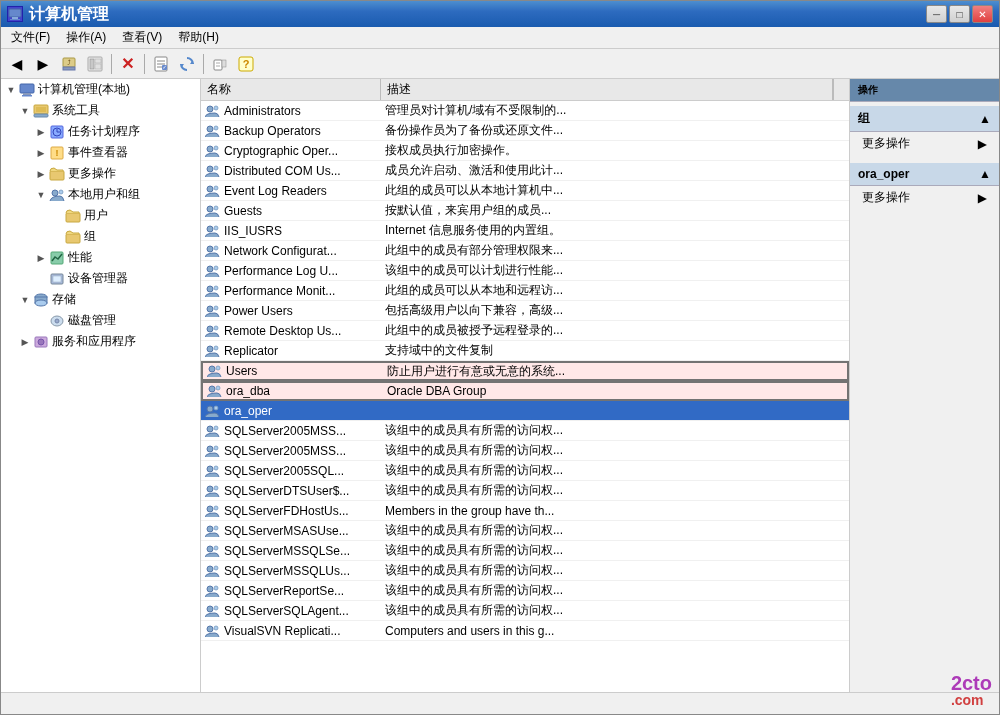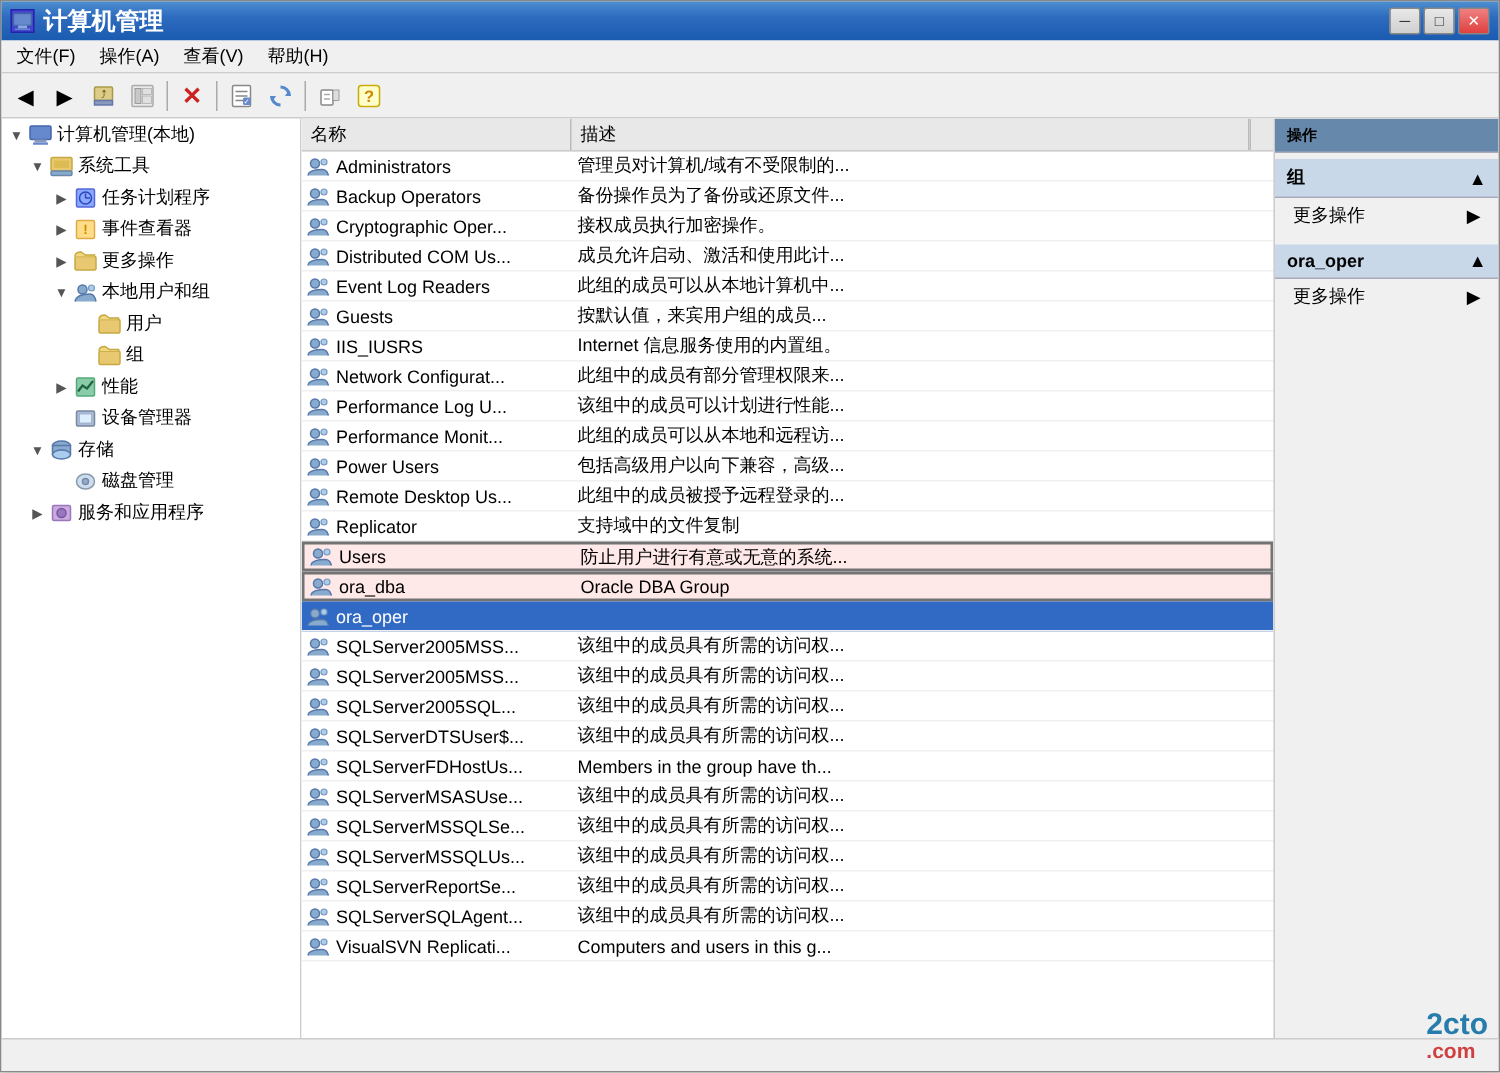--- a/index.html
+++ b/index.html
@@ -919,15 +919,15 @@
         </div>
       </div>
     </div>
   </div>
 
   <div class="status-bar">
   </div>
 </div>
 
 <div class="watermark">
-  <div style="color:#0369a1; font-weight:bold; font-size:20px; line-height:1;margin-top:48px;">2cto</div>
+  <div style="color:#a21caf; font-weight:bold; font-size:20px; line-height:1;margin-top:48px;">2cto</div>
   <div style="color:#cc2222; font-size:14px; line-height:1;">.com</div>
 </div>
 
 </body></html>

